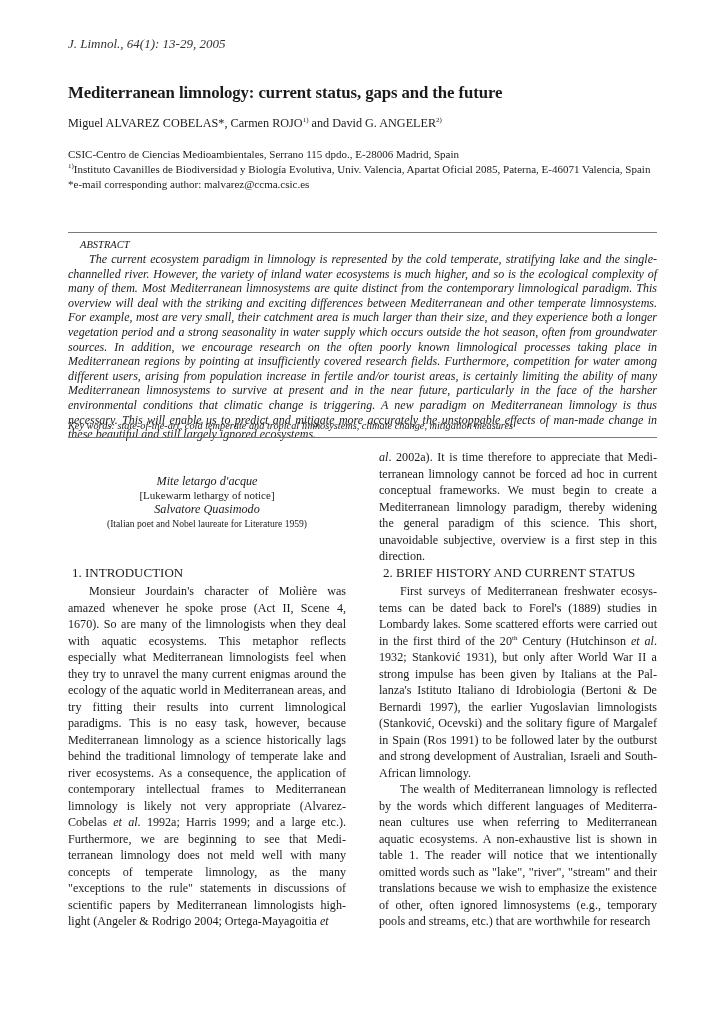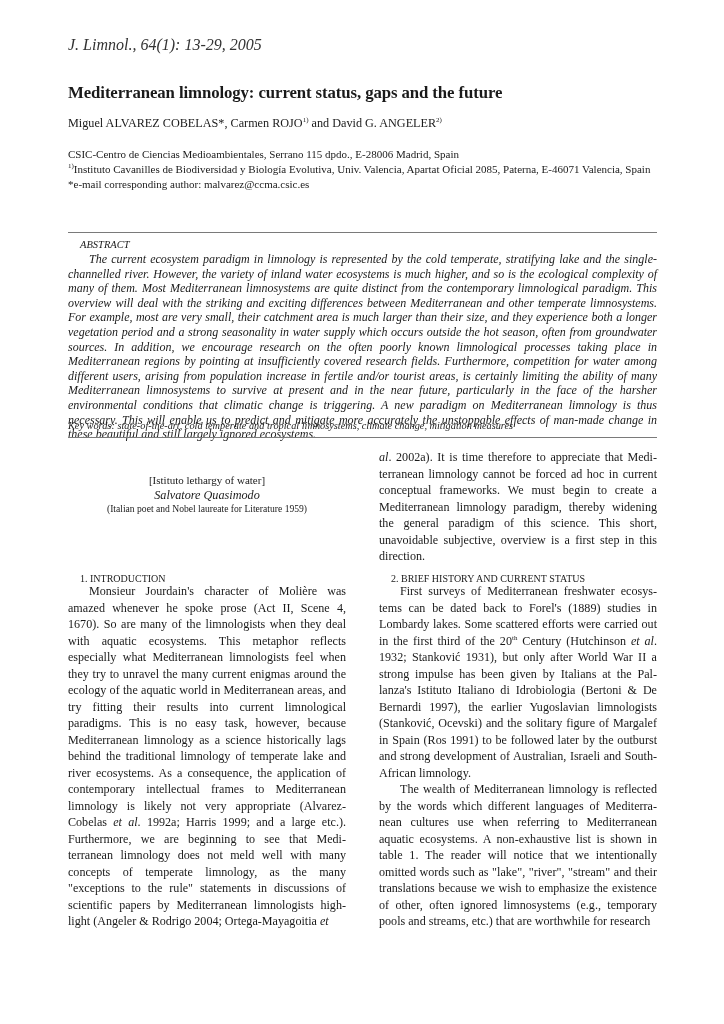--- a/index.html
+++ b/index.html
@@ -3,21 +3,21 @@
 <meta charset="utf-8">
 <style>
   html, body { margin: 0; padding: 0; background: #ffffff; }
   body {
     width: 724px; height: 1024px; position: relative; overflow: hidden;
     font-family: "Liberation Serif", "DejaVu Serif", serif;
     color: #1a1a1a;
   }
   .abs { position: absolute; }
   .journal {
-    left: 68px; top: 36px; font-size: 16px; font-style: italic; color: #333;
+    left: 68px; top: 36px; font-size: 13px; font-style: italic; color: #333;
   }
   .title {
     left: 68px; top: 83px; font-size: 16.8px; font-weight: bold; letter-spacing: -0.1px;
     white-space: nowrap; margin: 0;
   }
   .authors {
     left: 68px; top: 116px; font-size: 12.2px; white-space: nowrap;
   }
   .authors sup, .affil sup, .body-text sup { font-size: 7px; vertical-align: 5px; line-height: 0; }
   .affil {
@@ -42,21 +42,21 @@
   }
   .col-left { left: 68px; }
   .col-right { left: 379px; }
   .epigraph {
     left: 68px; top: 474px; width: 278px; text-align: center;
   }
   .epigraph .ep-it { font-style: italic; font-size: 12.2px; line-height: 14.5px; display: block; }
   .epigraph .ep-tr { font-size: 11px; line-height: 13.5px; display: block; }
   .epigraph .ep-note { font-size: 9.6px; line-height: 13px; display: block; }
   .section-heading {
-    font-size: 10px; font-weight: normal; margin: 12px; white-space: nowrap;
+    font-size: 13px; font-weight: normal; margin: 4px; white-space: nowrap;
   }
   .para { margin: 0; text-indent: 21px; }
   .para.noindent { text-indent: 0; }
   em { font-style: italic; }
 </style>
 </head>
 <body>
 
 <div class="abs journal">J. Limnol., 64(1): 13-29, 2005</div>
 
@@ -70,21 +70,22 @@
   <div><span>*e-mail corresponding author: malvarez@ccma.csic.es</span></div>
 </div>
 
 <div class="abs rule" style="top:232px;"></div>
 <div class="abs abstract-label">ABSTRACT</div>
 <p class="abs abstract-text">The current ecosystem paradigm in limnology is represented by the cold temperate, stratifying lake and the single-channelled river. However, the variety of inland water ecosystems is much higher, and so is the ecological complexity of many of them. Most Mediterranean limnosystems are quite distinct from the contemporary limnological paradigm. This overview will deal with the striking and exciting differences between Mediterranean and other temperate limnosystems. For example, most are very small, their catchment area is much larger than their size, and they experience both a longer vegetation period and a strong seasonality in water supply which occurs outside the hot season, often from groundwater sources. In addition, we encourage research on the often poorly known limnological processes taking place in Mediterranean regions by pointing at insufficiently covered research fields. Furthermore, competition for water among different users, arising from population increase in fertile and/or tourist areas, is certainly limiting the ability of many Mediterranean limnosystems to survive at present and in the near future, particularly in the face of the harsher environmental conditions that climatic change is triggering. A new paradigm on Mediterranean limnology is thus necessary. This will enable us to predict and mitigate more accurately the unstoppable effects of man-made change in these beautiful and still largely ignored ecosystems.</p>
 <div class="abs keywords">Key words: state-of-the-art, cold temperate and tropical limnosystems, climate change, mitigation measures</div>
 <div class="abs rule" style="top:437px;"></div>
 
 <div class="abs epigraph">
-  <span class="ep-tr">[Istituto lethargy of water]</span>
+  <span class="ep-it">Mite letargo d'acque</span>
+  <span class="ep-tr">[Lukewarm lethargy of notice]</span>
   <span class="ep-it">Salvatore Quasimodo</span>
   <span class="ep-note">(Italian poet and Nobel laureate for Literature 1959)</span>
 </div>
 
 <h2 class="abs section-heading" style="left:68px; top:561px;">1. INTRODUCTION</h2>
 <div class="abs col col-left" style="top:583px;">
   <p class="para body-text"><span>Monsieur Jourdain's character of Molière was amazed whenever he spoke prose (Act II, Scene 4, 1670). So are many of the limnologists when they deal with aquatic ecosystems. This metaphor reflects especially what Mediterranean limnologists feel when they try to unravel the many current enigmas around the ecology of the aquatic world in Mediterranean areas, and try fitting their results into current limnological paradigms. This is no easy task, however, because Mediterranean limnology as a science historically lags behind the traditional limnology of temperate lake and river ecosystems. As a consequence, the application of contemporary intellectual frames to Mediterranean limnology is likely not very appropriate (Alvarez-Cobelas </span><em>et al</em><span>. 1992a; Harris 1999; and a large etc.). Furthermore, we are beginning to see that Medi-terranean limnology does not meld well with many concepts of temperate limnology, as the many "exceptions to the rule" statements in discussions of scientific papers by Mediterranean limnologists high-light (Angeler &amp; Rodrigo 2004; Ortega-Mayagoitia </span><em>et</em></p>
 </div>
 
 <div class="abs col col-right" style="top:449px;">

